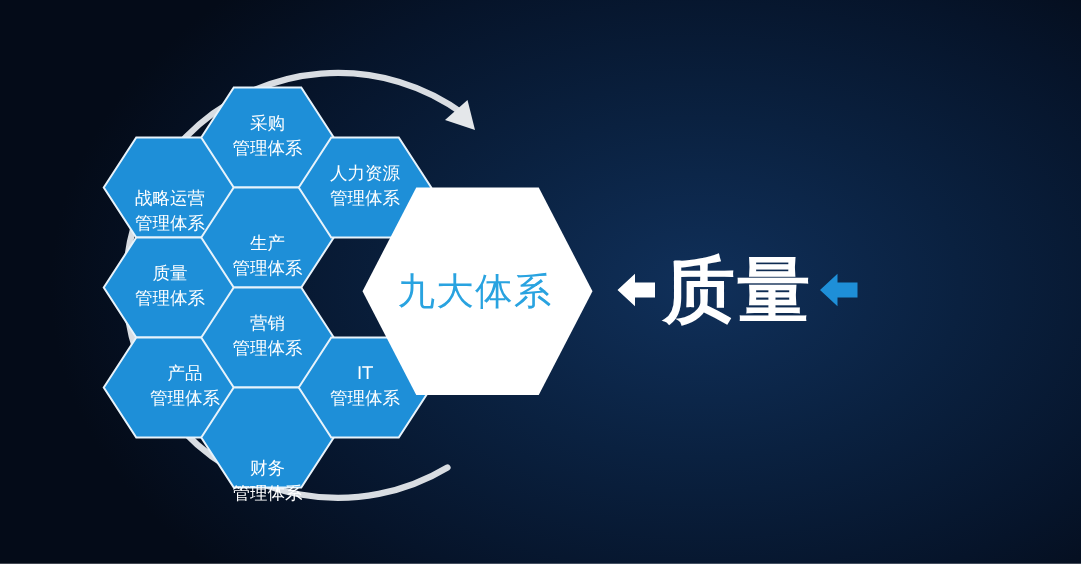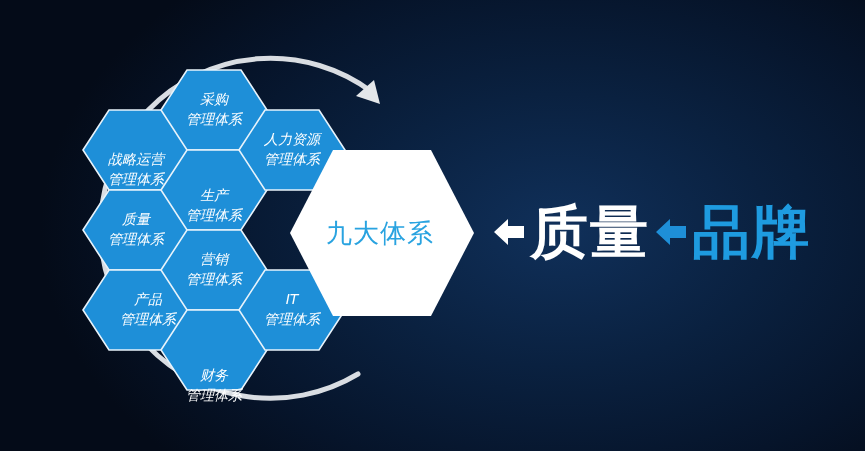--- a/index.html
+++ b/index.html
@@ -6,26 +6,26 @@
   body {
     width: 865px; height: 451px; overflow: hidden; position: relative;
     background: radial-gradient(ellipse 520px 340px at 560px 230px, #10305a 0%, #0a2140 40%, #06142a 75%, #040b18 100%);
     font-family: "DejaVu Sans", "Liberation Sans", sans-serif;
   }
   .stage { position: absolute; left: 0; top: 0; width: 865px; height: 451px; }
   svg.layer { position: absolute; left: 0; top: 0; }
   .hex-label {
     position: absolute; width: 106px; height: 77px;
     display: flex; flex-direction: column; align-items: center; justify-content: center;
-    color: #ffffff; font-size: 14px; line-height: 20px; text-align: left; font-style: italic;
+    color: #ffffff; font-size: 14px; line-height: 20px; text-align: left;
   }
   .center-label {
     position: absolute; left: 290px; top: 148px; width: 180px; height: 170px;
     display: flex; align-items: center; justify-content: center;
-    color: #29a3e0; font-size: 26px; letter-spacing: 1px;
+    color: #29a3e0; font-size: 30px; letter-spacing: 1px;
   }
   .flow {
     position: absolute; top: 192px; left: 488px; height: 80px;
     display: flex; align-items: center;
   }
   .flow .word {
     font-weight: bold; font-size: 58px; line-height: 80px; letter-spacing: 2px;
   }
   .flow .arrow { width: 34px; height: 30px; margin: 0 4px; }
 </style>
@@ -98,16 +98,15 @@
   <div class="center-label">九大体系</div>
 
   <div class="flow">
     <svg class="arrow" viewBox="0 0 34 30">
       <polygon points="2,15 16,2 16,9 32,9 32,21 16,21 16,28" fill="#ffffff"></polygon>
     </svg>
     <span class="word" style="color:#ffffff;">质量</span>
     <svg class="arrow" viewBox="0 0 34 30">
       <polygon points="2,15 16,2 16,9 32,9 32,21 16,21 16,28" fill="#1e8fd8"></polygon>
     </svg>
-    <span class="word" style="color:#1e9be0;">品牌</span>
   </div>
 
 </div>
 
 </body></html>

